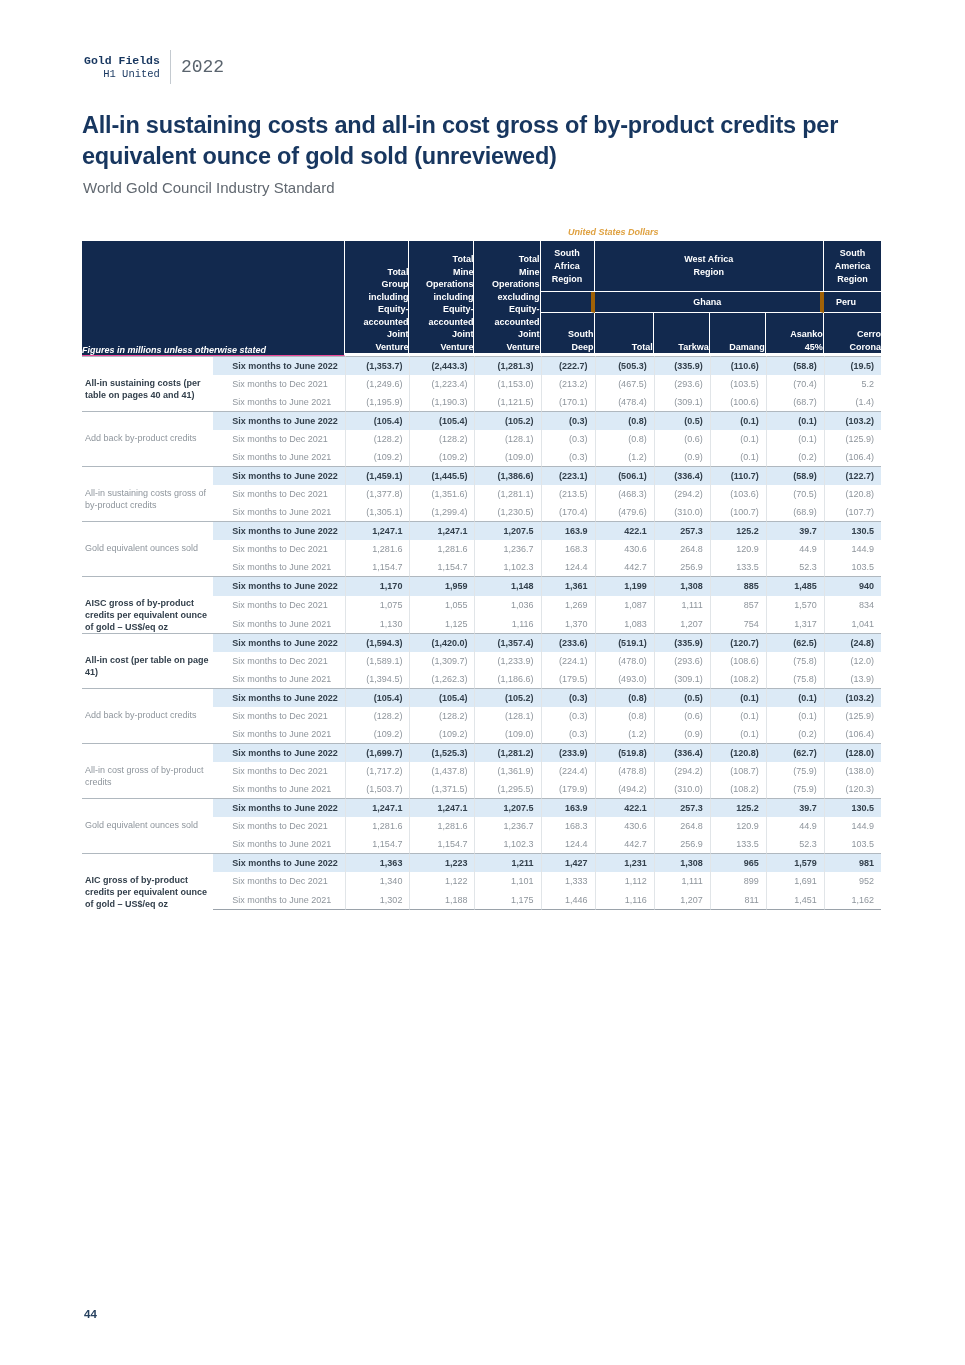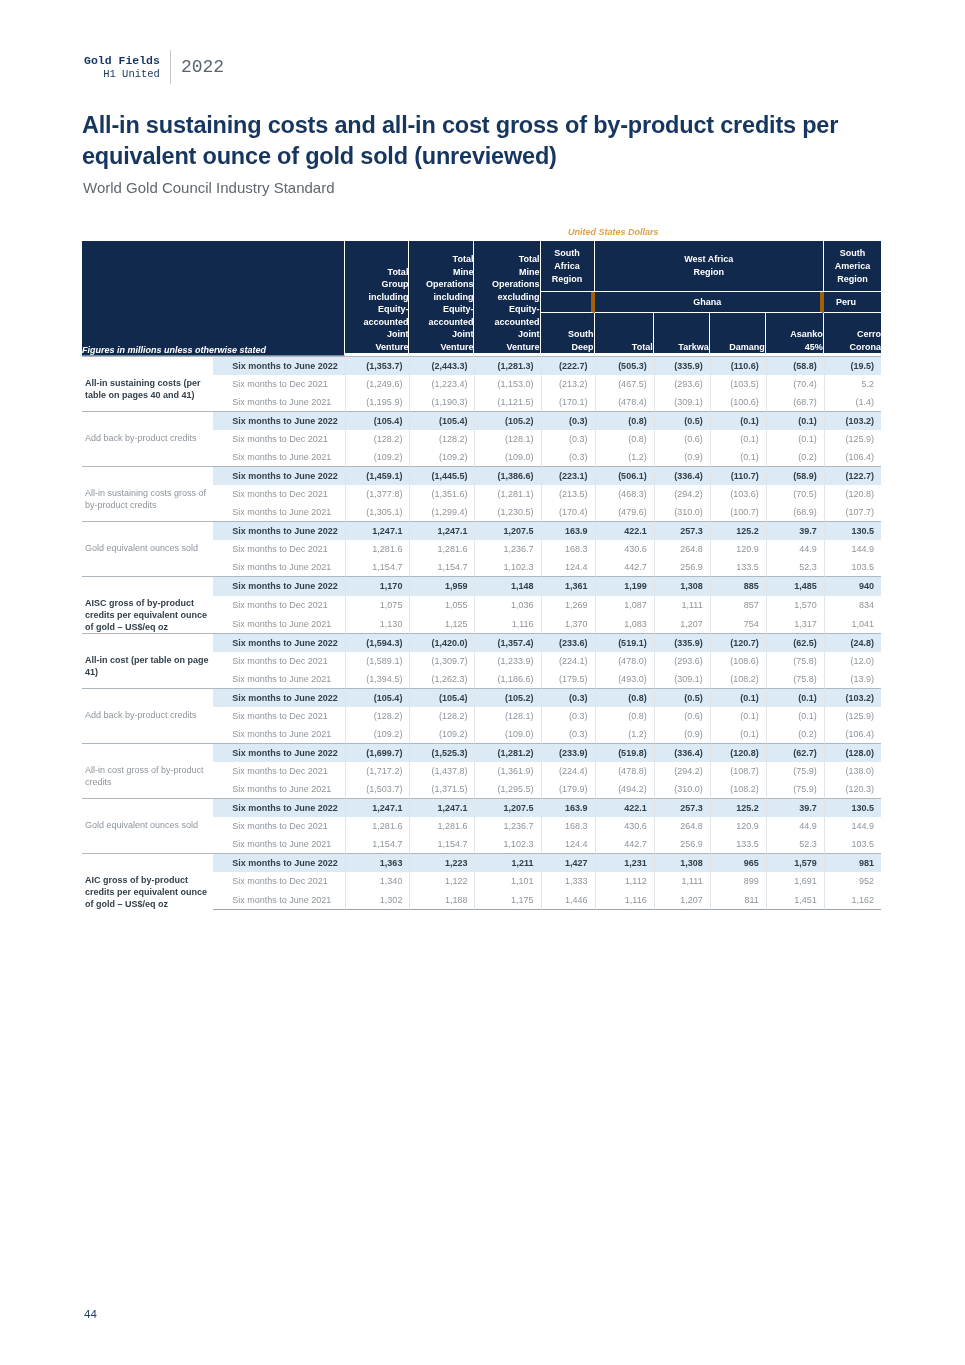--- a/index.html
+++ b/index.html
@@ -41,21 +41,21 @@
 
   .tbl td{padding:0;height:18px;vertical-align:middle;color:#8e959c;}
   td.lbl{vertical-align:top;padding:20px 4px 0 3px;line-height:12px;background:#fff;margin-top:20px;}
   td.lbl.b{color:#323f4b;font-weight:700;}
   td.per{padding-left:19px;}
   td.num{text-align:right;padding-right:7px;border-left:1px solid #e1e5e8;}
   tr.hl td.per,tr.hl td.num{background:#dceaf6;color:#323f4b;font-weight:700;}
   tr.hl td{border-top:1px solid #b0b8bf;}
   tbody:last-of-type tr:last-child td{border-bottom:1px solid #9aa2aa;}
 
-  .pagenum{position:absolute;top:1308px;left:84px;font-size:11.5px;font-weight:400;color:#27415f;}
+  .pagenum{position:absolute;top:1308px;left:84px;font-size:11.5px;font-weight:700;color:#27415f;}
 </style>
 </head>
 <body>
 
 <div class="page">
 
   <div class="logo">
     <div class="logo-text">
       <div class="logo-brand">Gold Fields</div>
       <div class="logo-sub">H1 United</div>

